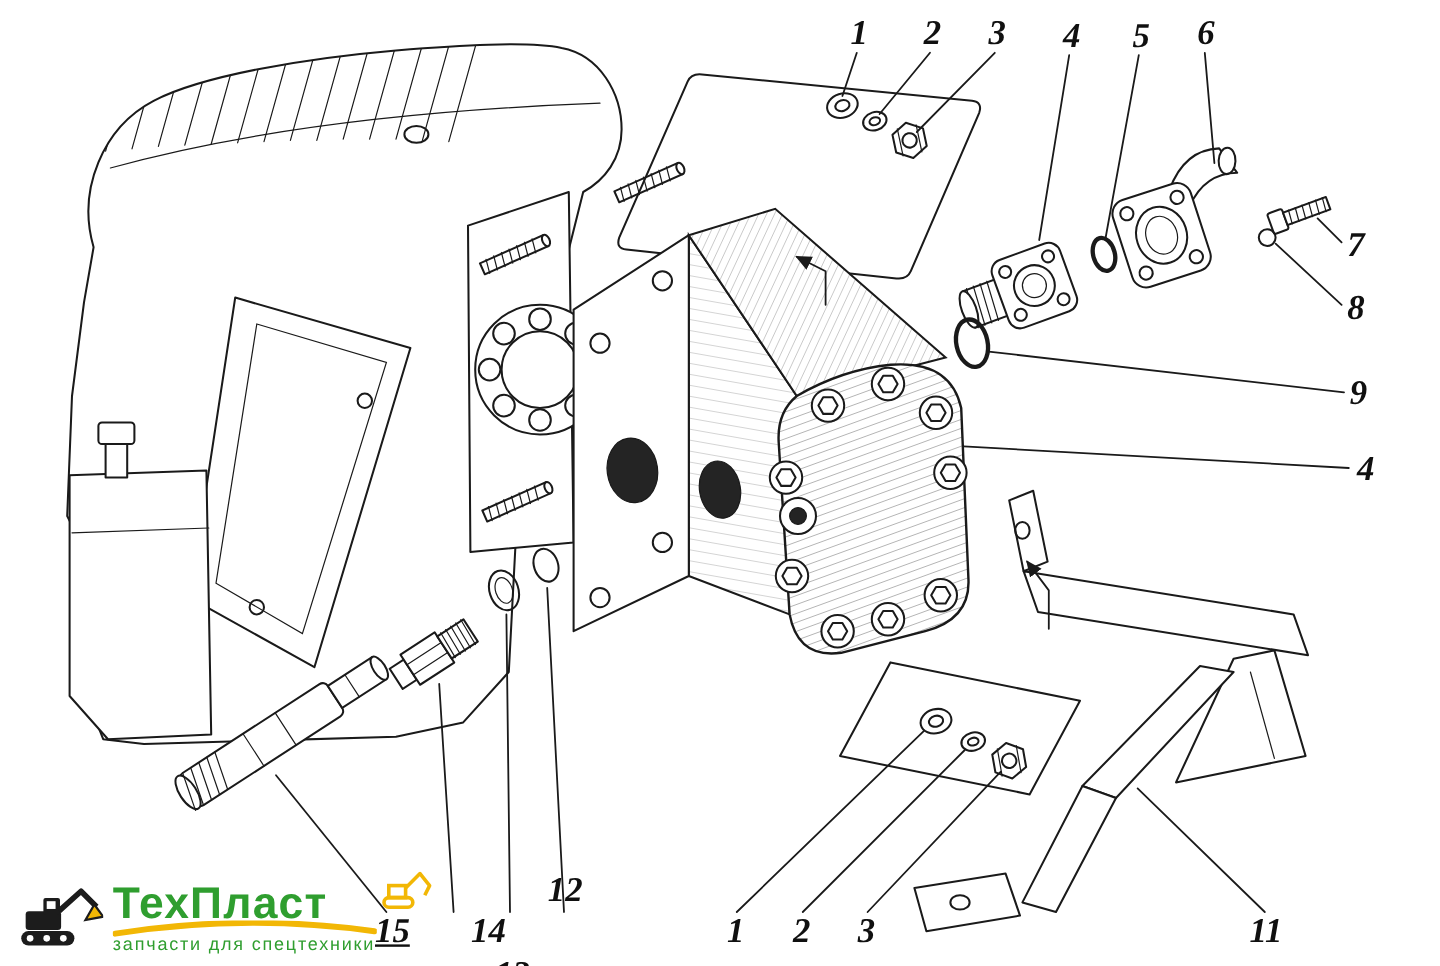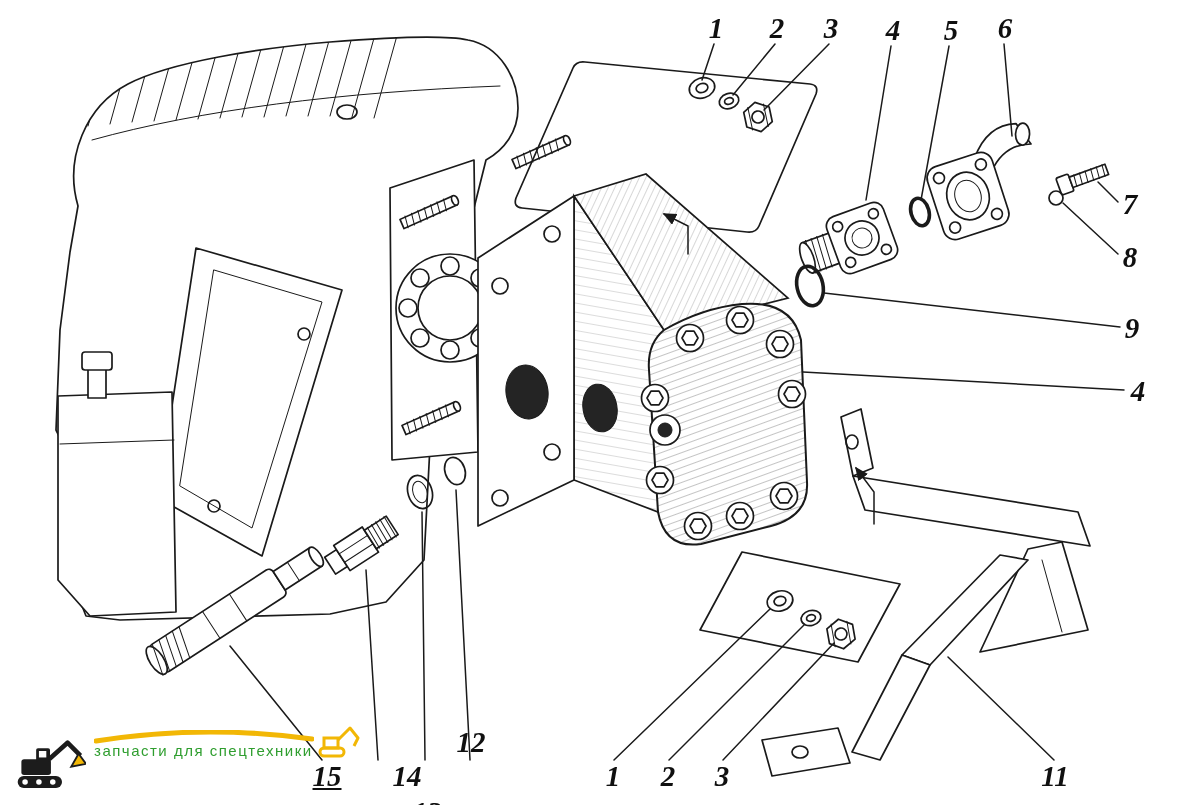--- a/index.html
+++ b/index.html
@@ -349,20 +349,21 @@
     <circle cx="12" cy="52.5" r="3" fill="#fff"></circle>
         <circle cx="27" cy="52.5" r="3" fill="#fff"></circle>
         <circle cx="42" cy="52.5" r="3" fill="#fff"></circle>
     <rect x="8" y="28" width="32" height="17" rx="3" fill="#1c1c1c"></rect>
     <rect x="24" y="16" width="15" height="15" rx="2" fill="#1c1c1c"></rect>
     <rect x="27" y="19" width="8" height="7" fill="#ffffff"></rect>
     <path d="M 38,28 L 58,10 L 72,24" fill="none" stroke="#1c1c1c" stroke-width="5" stroke-linejoin="round"></path>
     <path d="M 70,22 L 78,33 L 62,36 Z" fill="#f2b705" stroke="#1c1c1c" stroke-width="2"></path>
   </svg>
   <div class="logo-text">
+    <div class="brand">ТехПласт</div>
     <svg class="swoosh" width="220" height="14" viewBox="0 0 220 14">
       <path d="M 2,11 Q 110,-6 218,9" fill="none" stroke="var(--logo-yellow)" stroke-width="5" stroke-linecap="round"></path>
     </svg>
     <div class="tagline">запчасти для спецтехники</div>
     <svg class="logo-exc2" width="44" height="38" viewBox="0 0 44 38">
       <rect x="4" y="26" width="24" height="8" rx="4" fill="none" stroke="var(--logo-yellow)" stroke-width="3"></rect>
       <rect x="8" y="16" width="14" height="10" fill="none" stroke="var(--logo-yellow)" stroke-width="3"></rect>
       <path d="M 22,18 L 34,6 L 42,16 L 38,24" fill="none" stroke="var(--logo-yellow)" stroke-width="3" stroke-linejoin="round"></path>
     </svg>
   </div>

